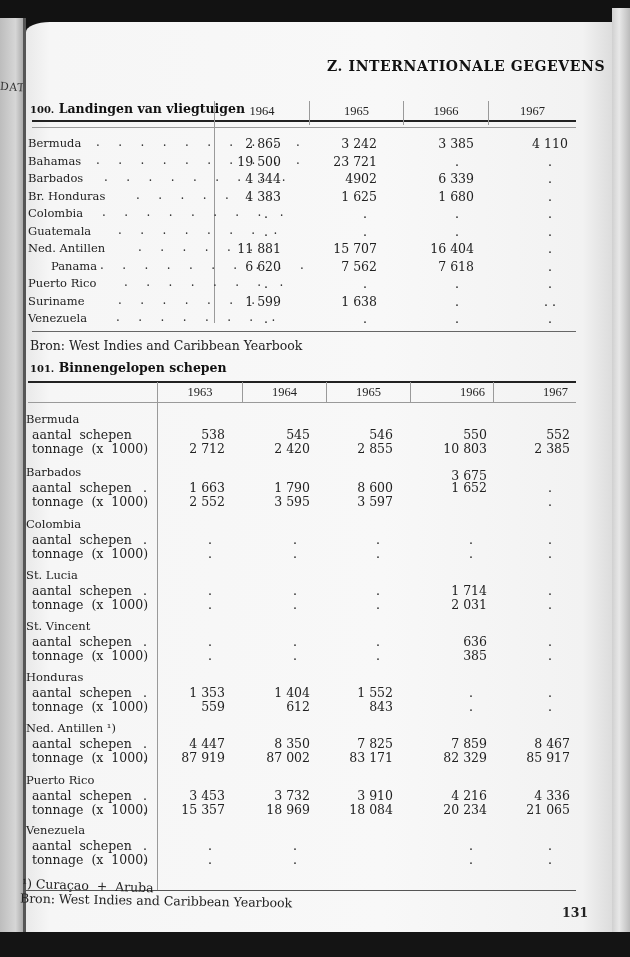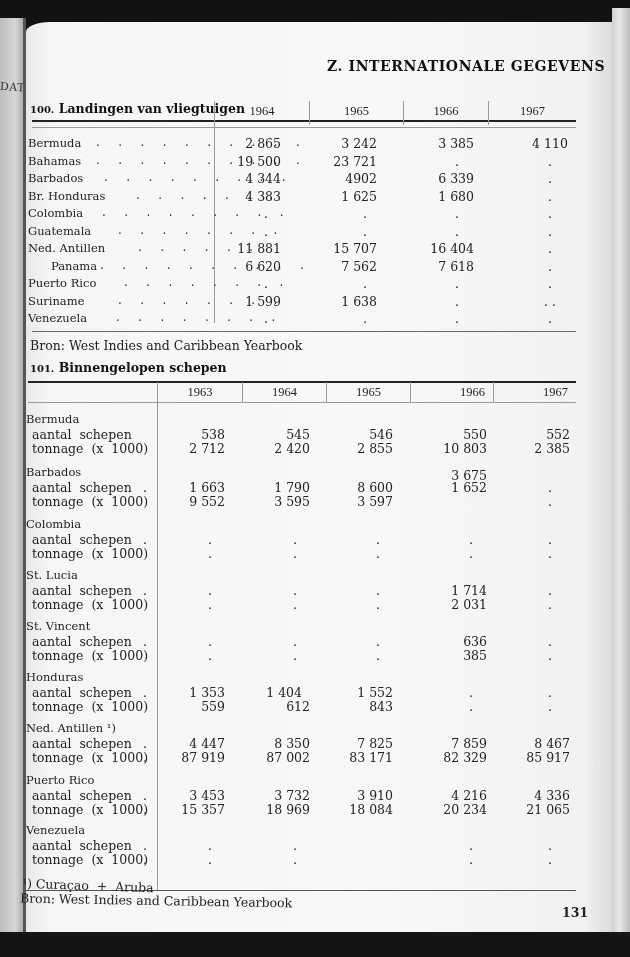--- a/index.html
+++ b/index.html
@@ -186,21 +186,21 @@
     <div class="lbl country" style="left: 26px; top: 465px;">Barbados</div>
     <div class="lbl" style="left: 32px; top: 480px;">aantal  schepen</div>
     <div class="lbl" style="left: 143px; top: 480px;">.</div>
     <div class="cell" style="left: 155px; width: 70px; top: 480px;">1 663</div>
     <div class="cell" style="left: 240px; width: 70px; top: 480px;">1 790</div>
     <div class="cell" style="left: 323px; width: 70px; top: 480px;">8 600</div>
     <div class="cell" style="left: 417px; width: 70px; top: 480px;">1 652</div>
     <div class="cell c" style="left: 530px; width: 40px; top: 480px;">.</div>
     <div class="lbl" style="left: 32px; top: 494px;">tonnage  (x  1000)</div>
     <div class="lbl" style="left: 143px; top: 494px;"></div>
-    <div class="cell" style="left: 155px; width: 70px; top: 494px;">9 552</div>
+    <div class="cell" style="left: 155px; width: 70px; top: 494px;">2 552</div>
     <div class="cell" style="left: 240px; width: 70px; top: 494px;">3 595</div>
     <div class="cell" style="left: 323px; width: 70px; top: 494px;">3 597</div>
     <div class="cell" style="left: 417px; width: 70px; top: 468px;">3 675</div>
     <div class="cell c" style="left: 530px; width: 40px; top: 494px;">.</div>
     <div class="lbl country" style="left: 26px; top: 517px;">Colombia</div>
     <div class="lbl" style="left: 32px; top: 532px;">aantal  schepen</div>
     <div class="lbl" style="left: 143px; top: 532px;">.</div>
     <div class="cell c" style="left: 190px; width: 40px; top: 532px;">.</div>
     <div class="cell c" style="left: 275px; width: 40px; top: 532px;">.</div>
     <div class="cell c" style="left: 358px; width: 40px; top: 532px;">.</div>
@@ -240,21 +240,21 @@
     <div class="lbl" style="left: 143px; top: 648px;"></div>
     <div class="cell c" style="left: 190px; width: 40px; top: 648px;">.</div>
     <div class="cell c" style="left: 275px; width: 40px; top: 648px;">.</div>
     <div class="cell c" style="left: 358px; width: 40px; top: 648px;">.</div>
     <div class="cell" style="left: 417px; width: 70px; top: 648px;">385</div>
     <div class="cell c" style="left: 530px; width: 40px; top: 648px;">.</div>
     <div class="lbl country" style="left: 26px; top: 670px;">Honduras</div>
     <div class="lbl" style="left: 32px; top: 685px;">aantal  schepen</div>
     <div class="lbl" style="left: 143px; top: 685px;">.</div>
     <div class="cell" style="left: 155px; width: 70px; top: 685px;">1 353</div>
-    <div class="cell" style="left: 232px; width: 70px; top: 685px;">1 404</div>
+    <div class="cell" style="left: 240px; width: 70px; top: 685px;">1 404</div>
     <div class="cell" style="left: 323px; width: 70px; top: 685px;">1 552</div>
     <div class="cell c" style="left: 451px; width: 40px; top: 685px;">.</div>
     <div class="cell c" style="left: 530px; width: 40px; top: 685px;">.</div>
     <div class="lbl" style="left: 32px; top: 699px;">tonnage  (x  1000)</div>
     <div class="lbl" style="left: 143px; top: 699px;"></div>
     <div class="cell" style="left: 155px; width: 70px; top: 699px;">559</div>
     <div class="cell" style="left: 240px; width: 70px; top: 699px;">612</div>
     <div class="cell" style="left: 323px; width: 70px; top: 699px;">843</div>
     <div class="cell c" style="left: 451px; width: 40px; top: 699px;">.</div>
     <div class="cell c" style="left: 530px; width: 40px; top: 699px;">.</div>

